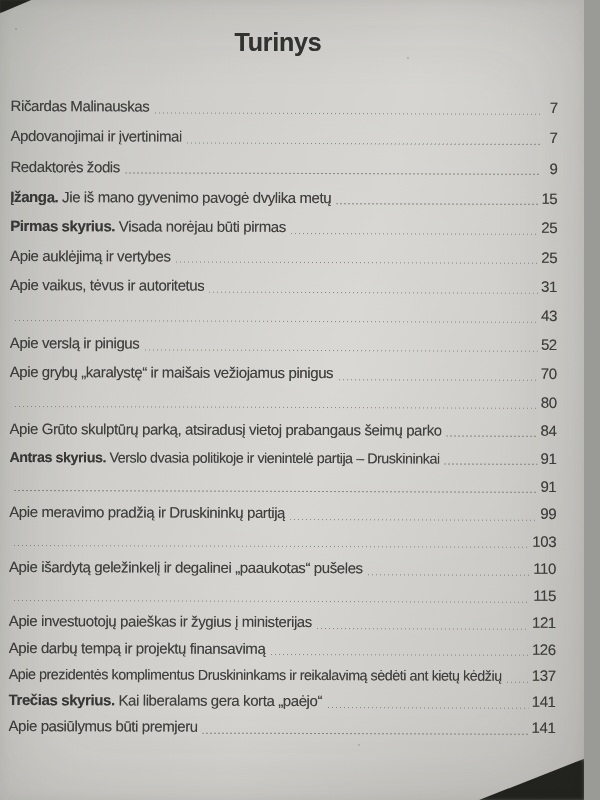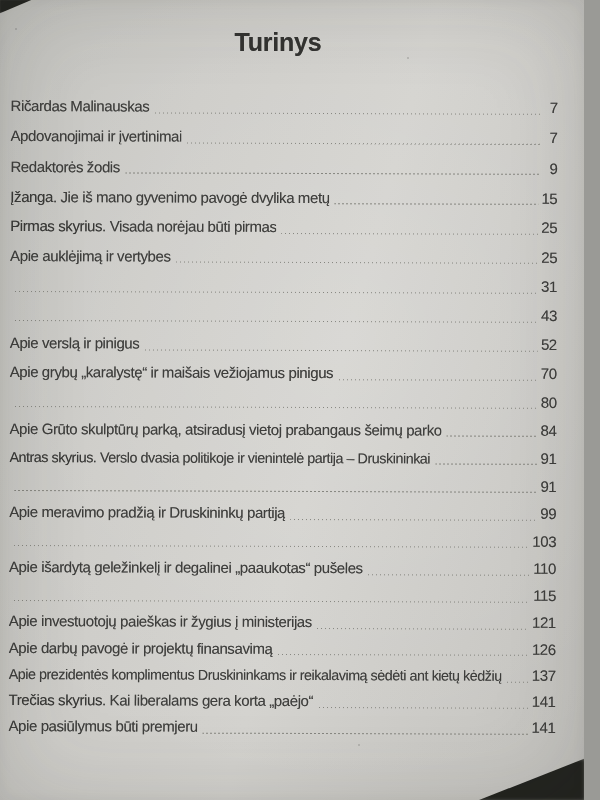--- a/index.html
+++ b/index.html
@@ -36,21 +36,21 @@
     transform:rotate(0.2deg);transform-origin:0 0;
   }
   .toc-row{
     position:absolute;left:0;right:0;height:19px;
     display:flex;align-items:baseline;
     font-size:15px;letter-spacing:-0.4px;color:#3e3e3c;
     text-shadow:0 0 .5px rgba(62,62,60,.5);
     white-space:nowrap;
   }
   .toc-row .label{flex:0 1 auto;overflow:hidden;}
-  .toc-row .label b{font-weight:400;color:#383836;}
+  .toc-row .label b{font-weight:700;color:#383836;}
   .toc-row.tight .label{font-size:14.3px;letter-spacing:-0.45px;}
   .leader{
     flex:1 1 8px;min-width:8px;height:12px;align-self:flex-end;
     margin:0 3px 3px 5px;
     background-image:repeating-linear-gradient(90deg,#85857f 0 1.3px,transparent 1.3px 4px);
     background-repeat:repeat-x;background-position:0 100%;background-size:auto 1.4px;
   }
   .pagenum{flex:0 0 auto;text-align:right;min-width:14px;}
   .speck{position:absolute;border-radius:50%;background:#6a6a64;opacity:.35;pointer-events:none;}
 </style>
@@ -88,20 +88,21 @@
         <span class="label"><b>Pirmas skyrius.</b> Visada norėjau būti pirmas</span>
         <span class="leader"></span>
         <span class="pagenum">25</span>
       </div>
       <div class="toc-row" style="top: 246.875px;">
         <span class="label">Apie auklėjimą ir vertybes</span>
         <span class="leader"></span>
         <span class="pagenum">25</span>
       </div>
       <div class="toc-row" style="top: 276.22px;">
+        <span class="label">Apie vaikus, tėvus ir autoritetus</span>
         <span class="leader"></span>
         <span class="pagenum">31</span>
       </div>
       <div class="toc-row" style="top: 305.355px;">
         <span class="leader"></span>
         <span class="pagenum">43</span>
       </div>
       <div class="toc-row" style="top: 334.28px;">
         <span class="label">Apie verslą ir pinigus</span>
         <span class="leader"></span>
@@ -147,21 +148,21 @@
       <div class="toc-row" style="top: 585.155px;">
         <span class="leader"></span>
         <span class="pagenum">115</span>
       </div>
       <div class="toc-row" style="top: 611.98px;">
         <span class="label">Apie investuotojų paieškas ir žygius į ministerijas</span>
         <span class="leader"></span>
         <span class="pagenum">121</span>
       </div>
       <div class="toc-row" style="top: 638.595px;">
-        <span class="label">Apie darbų pavogė ir projektų finansavimą</span>
+        <span class="label">Apie darbų tempą ir projektų finansavimą</span>
         <span class="leader"></span>
         <span class="pagenum">126</span>
       </div>
       <div class="toc-row tight" style="top: 665px;">
         <span class="label">Apie prezidentės komplimentus Druskininkams ir reikalavimą sėdėti ant kietų kėdžių</span>
         <span class="leader"></span>
         <span class="pagenum">137</span>
       </div>
       <div class="toc-row" style="top: 691.195px;">
         <span class="label"><b>Trečias skyrius.</b> Kai liberalams gera korta „paėjo“</span>

